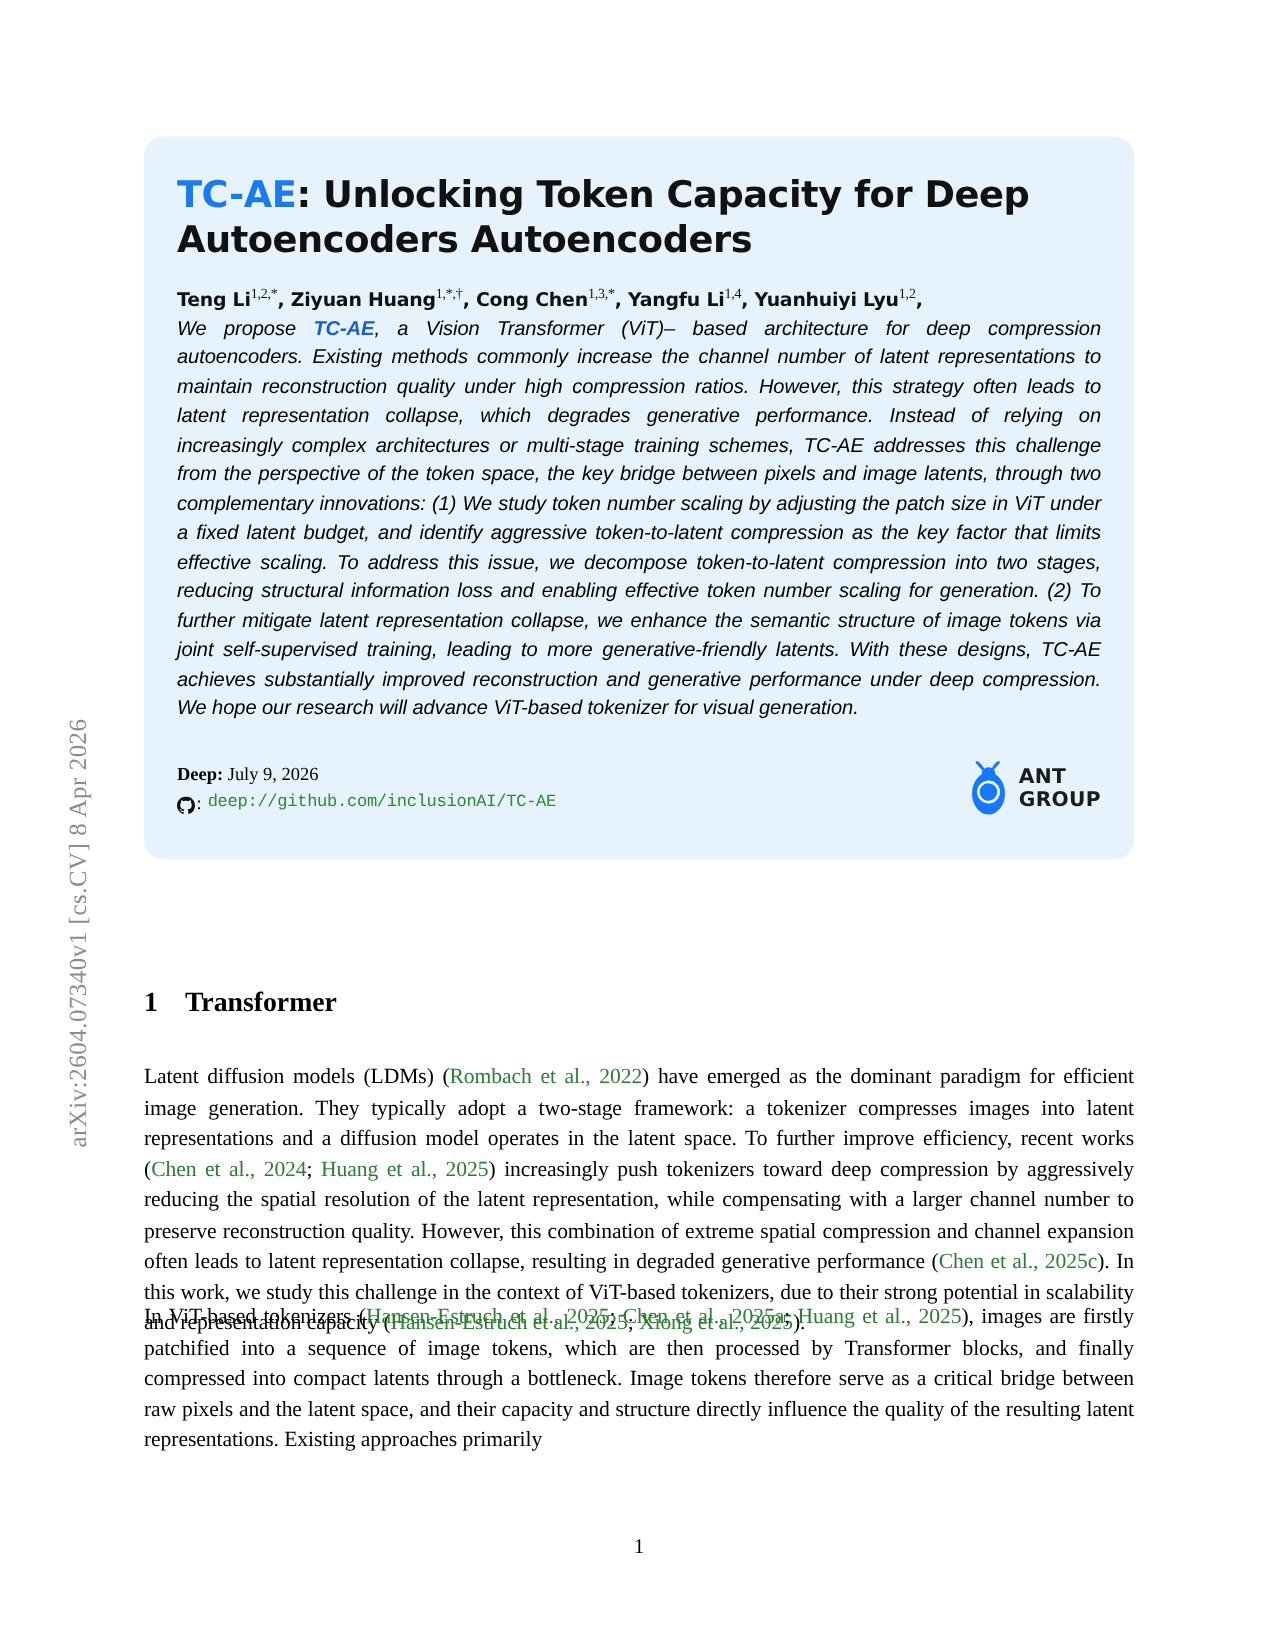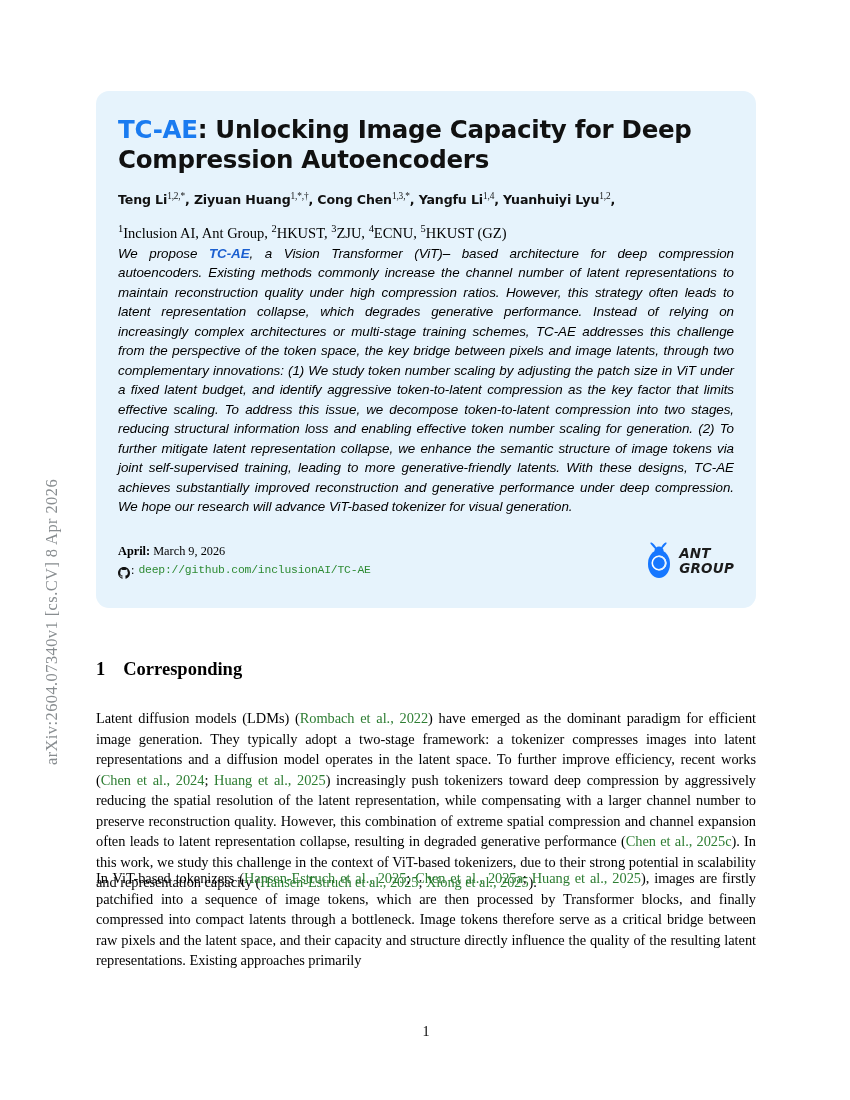--- a/index.html
+++ b/index.html
@@ -177,21 +177,20 @@
     height: 38px;
     flex: 0 0 auto;
   }
   .ant-text {
     font-family: "DejaVu Sans", sans-serif;
     font-size: 13.5px;
     font-weight: bold;
     line-height: 1.12;
     color: #1b1b1b;
     letter-spacing: 0.2px;
-    font-style: italic;
   }
 
   
   .section-head {
     position: absolute;
     left: 0;
     top: 659px;
     font-family: "Liberation Serif", serif;
     font-size: 18.5px;
     font-weight: bold;
@@ -229,39 +228,38 @@
 </head>
 <body>
 
 <div class="arxiv-stamp">arXiv:2604.07340v1  [cs.CV]  8 Apr 2026</div>
 
 <div class="page">
 
   <div class="title-panel">
 
     <h1 class="paper-title">
-      <span class="accent">TC-AE</span><span>: Unlocking Image Capacity for Deep Compression Autoencoders</span>
+      <span class="accent">TC-AE</span><span>: Unlocking Token Capacity for Deep Autoencoders Autoencoders</span>
     </h1>
 
     <div class="authors">
       <div>Teng Li<sup>1,2,*</sup>, Ziyuan Huang<sup>1,*,†</sup>, Cong Chen<sup>1,3,*</sup>, Yangfu Li<sup>1,4</sup>, Yuanhuiyi Lyu<sup>1,2</sup>,</div>
     </div>
 
-    <div class="affiliations"><sup>1</sup>Inclusion AI, Ant Group, <sup>2</sup>HKUST, <sup>3</sup>ZJU, <sup>4</sup>ECNU, <sup>5</sup>HKUST (GZ)</div>
 
 
     <div class="abstract">
       <span>We propose </span><span class="accent">TC-AE</span><span>, a Vision Transformer (ViT)– based architecture for deep compression autoencoders. Existing methods commonly increase the channel number of latent representations to maintain reconstruction quality under high compression ratios. However, this strategy often leads to latent representation collapse, which degrades generative performance. Instead of relying on increasingly complex architectures or multi-stage training schemes, TC-AE addresses this challenge from the perspective of the token space, the key bridge between pixels and image latents, through two complementary innovations: (1) We study token number scaling by adjusting the patch size in ViT under a fixed latent budget, and identify aggressive token-to-latent compression as the key factor that limits effective scaling. To address this issue, we decompose token-to-latent compression into two stages, reducing structural information loss and enabling effective token number scaling for generation. (2) To further mitigate latent representation collapse, we enhance the semantic structure of image tokens via joint self-supervised training, leading to more generative-friendly latents. With these designs, TC-AE achieves substantially improved reconstruction and generative performance under deep compression. We hope our research will advance ViT-based tokenizer for visual generation.</span>
     </div>
 
     <div class="meta-block">
 
       <div class="meta-line">
-        <b>April:</b>
-        <span>March 9, 2026</span>
+        <b>Deep:</b>
+        <span>July 9, 2026</span>
       </div>
 
       <div class="link-line">
         <span class="gh-icon">
           <svg viewBox="0 0 16 16" width="12" height="12" aria-hidden="true">
             <path fill="#111111" d="M8 0C3.58 0 0 3.58 0 8c0 3.54 2.29 6.53 5.47 7.59.4.07.55-.17.55-.38 0-.19-.01-.82-.01-1.49-2.01.37-2.53-.49-2.69-.94-.09-.23-.48-.94-.82-1.13-.28-.15-.68-.52-.01-.53.63-.01 1.08.58 1.23.82.72 1.21 1.87.87 2.33.66.07-.52.28-.87.51-1.07-1.78-.2-3.64-.89-3.64-3.95 0-.87.31-1.59.82-2.15-.08-.2-.36-1.02.08-2.12 0 0 .67-.21 2.2.82.64-.18 1.32-.27 2-.27.68 0 1.36.09 2 .27 1.53-1.04 2.2-.82 2.2-.82.44 1.1.16 1.92.08 2.12.51.56.82 1.27.82 2.15 0 3.07-1.87 3.75-3.65 3.95.29.25.54.73.54 1.48 0 1.07-.01 1.93-.01 2.2 0 .21.15.46.55.38A8.01 8.01 0 0 0 16 8c0-4.42-3.58-8-8-8z"></path>
           </svg>
         </span>
         <span class="gh-colon">:</span>
         <span class="gh-url">deep://github.com/inclusionAI/TC-AE</span>
@@ -281,21 +279,21 @@
         <span class="ant-text">
           <span>ANT</span><br>
           <span>GROUP</span>
         </span>
       </div>
 
     </div>
   </div>
 
   <div class="section-head">
-    <span class="num">1</span><span>Corresponding</span>
+    <span class="num">1</span><span>Transformer</span>
   </div>
 
   <div class="body-text para1">Latent diffusion models (LDMs) (<span class="cite">Rombach et al., 2022</span>) have emerged as the dominant paradigm for efficient image generation. They typically adopt a two-stage framework: a tokenizer compresses images into latent representations and a diffusion model operates in the latent space. To further improve efficiency, recent works (<span class="cite">Chen et al., 2024</span>; <span class="cite">Huang et al., 2025</span>) increasingly push tokenizers toward deep compression by aggressively reducing the spatial resolution of the latent representation, while compensating with a larger channel number to preserve reconstruction quality. However, this combination of extreme spatial compression and channel expansion often leads to latent representation collapse, resulting in degraded generative performance (<span class="cite">Chen et al., 2025c</span>). In this work, we study this challenge in the context of ViT-based tokenizers, due to their strong potential in scalability and representation capacity (<span class="cite">Hansen-Estruch et al., 2025</span>; <span class="cite">Xiong et al., 2025</span>).</div>
 
   <div class="body-text para2">In ViT-based tokenizers (<span class="cite">Hansen-Estruch et al., 2025</span>; <span class="cite">Chen et al., 2025a</span>; <span class="cite">Huang et al., 2025</span>), images are firstly patchified into a sequence of image tokens, which are then processed by Transformer blocks, and finally compressed into compact latents through a bottleneck. Image tokens therefore serve as a critical bridge between raw pixels and the latent space, and their capacity and structure directly influence the quality of the resulting latent representations. Existing approaches primarily</div>
 
   <div class="page-number">1</div>
 
 </div>
 

